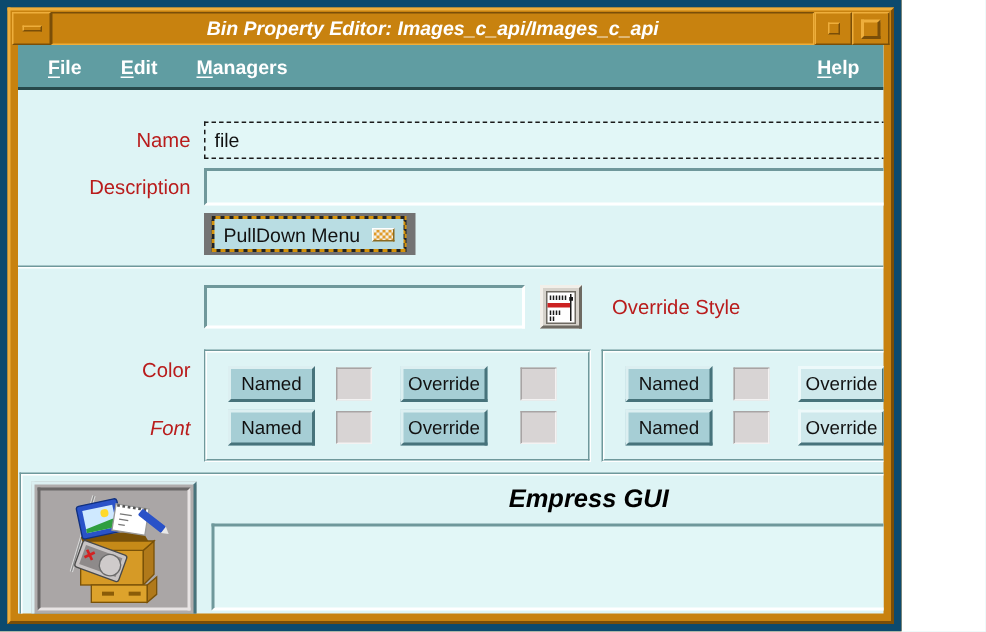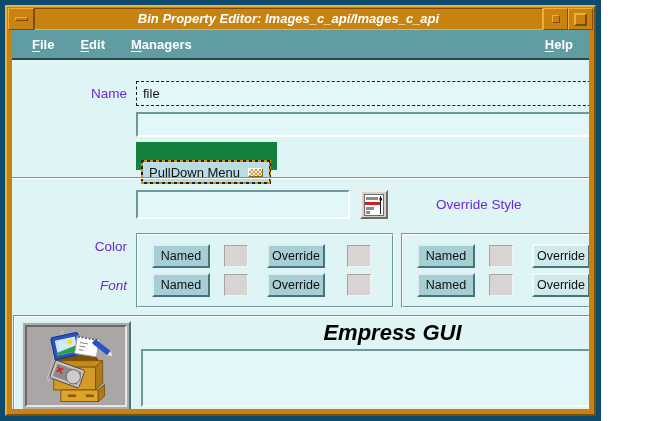--- a/index.html
+++ b/index.html
@@ -36,33 +36,33 @@
 
   
   .menubar { position:absolute; left:0; right:0; top:0; height:30px; background:#609da2;
     border-bottom:2px solid #27494b; display:flex; align-items:center; gap:26px;
     padding:0 16px 0 20px; color:#fff; font-size:13px; font-weight:bold; }
   .menu-item { cursor:default; }
   .menu-help { margin-left:auto; }
   u { text-decoration:underline; text-underline-offset:2px; }
 
   
-  .flabel { position:absolute; left:0; width:115px; text-align:right; color:#6d28d9;
+  .flabel { position:absolute; left:0; width:115px; text-align:right; color:#b91c1c;
     font-size:13.5px; }
 
   
   .dashed-field { position:absolute; left:124px; width:490px; height:25px;
     background:#e2f7f7; border:1px dashed #1a1a1a; }
   .sunken { background:#e2f7f7; border:2px solid; border-color:#6f989b #ffffff #ffffff #6f989b; }
   .txt-input { width:100%; height:100%; background:transparent; border:none; outline:none;
     font-family:"Liberation Sans",sans-serif; font-size:13px; color:#111; padding:0 6px; }
 
   
   .type-strip { position:absolute; left:124px; top:112px; width:141px; height:28px;
-    background:#15803d; padding:18px 2px 2px 5px; }
+    background:#737373; padding:2px 2px 2px 5px; }
   .focus-check { display:inline-block;
     background:conic-gradient(#d4920a 25%, #222 0 50%, #d4920a 0 75%, #222 0) 0 0/6px 6px;
     padding:2px; }
   .option-btn { display:flex; align-items:center; gap:8px; height:20px; border:none;
     background:#b9dde3; font-family:"Liberation Sans",sans-serif; font-size:13px;
     color:#111; padding:0 6px; cursor:default; }
   .option-glyph { width:15px; height:9px;
     background:conic-gradient(#e09a2a 25%, #f3efe4 0 50%, #e09a2a 0 75%, #f3efe4 0) 0 0/4px 4px;
     border:1px solid; border-color:#fff #8a6a20 #8a6a20 #fff; }
 
@@ -92,21 +92,21 @@
   .gap1 { margin-left:14px; } .gap2 { margin-left:19px; } .gap3 { margin-left:22px; }
 
   
   .bottom-frame { left:1px; top:285px; width:641px; height:101px; }
   .logo-panel { position:absolute; left:6px; top:4px; width:110px; height:90px;
     background:#b0acac; border:2px solid; border-color:#dceff1 #47737b #47737b #dceff1; }
   .logo-inner { position:absolute; inset:2px; border:2px solid;
     border-color:#6b6868 #e8e4e4 #e8e4e4 #6b6868;
     display:flex; align-items:center; justify-content:center; background:#aaa6a6; }
   .brand { position:absolute; left:126px; right:8px; top:3px; height:26px; line-height:26px;
-    text-align:center; font-size:22px; font-weight:bold; font-style:italic; color:#000; }
+    text-align:center; font-size:17px; font-weight:bold; font-style:italic; color:#000; }
   .footer-text { position:absolute; left:126px; top:32px; width:483px; height:58px; }
 
   
   .vscroll { position:absolute; left:614px; top:32px; width:18px; height:58px;
     background:#b9dbdf; border:1px solid; border-color:#6f989b #fff #fff #6f989b; }
   .sb-btn { position:absolute; left:1px; width:14px; height:14px; background:#cfe8ea;
     border:1px solid; border-color:#eefafa #47737b #47737b #eefafa;
     display:flex; align-items:center; justify-content:center; }
   .sb-up { top:1px; } .sb-down { bottom:1px; }
   .sb-thumb { position:absolute; left:1px; top:16px; width:14px; height:24px; background:#cfe8ea;
@@ -137,20 +137,21 @@
       <span class="menu-item"><u>E</u>dit</span>
       <span class="menu-item"><u>M</u>anagers</span>
       <span class="menu-item menu-help"><u>H</u>elp</span>
     </div>
 
     <div class="flabel" style="top:51px; line-height:25px;">Name</div>
     <div class="dashed-field" style="top:51px;">
       <input class="txt-input" value="file" style="">
     </div>
 
+    <div class="flabel" style="top:82px; line-height:25px;">Description</div>
     <div class="sunken" style="position:absolute; left:124px; top:82px; width:490px; height:25px;">
       <input class="txt-input" value="" style="">
     </div>
 
     <div class="type-strip">
       <span class="focus-check">
         <button class="option-btn">
           <span>PullDown Menu</span>
           <span class="option-glyph"></span>
         </button>
@@ -178,21 +179,21 @@
           <line x1="7" y1="13" x2="7" y2="16"></line>
             <line x1="9" y1="13" x2="9" y2="16"></line>
           <line x1="3" y1="17" x2="3" y2="20"></line>
             <line x1="5" y1="17" x2="5" y2="20"></line>
         </g>
         <rect x="1" y="8" width="15" height="3" fill="#cc2222"></rect>
         <line x1="16.5" y1="2" x2="16.5" y2="20" stroke="#1a1a1a"></line>
         <rect x="15.5" y="4" width="2.5" height="2.5" fill="#1a1a1a"></rect>
       </svg>
     </button>
-    <div class="flabel" style="left:424px; width:120px; top:163px; line-height:24px; text-align:left;">Override Style</div>
+    <div class="flabel" style="left:396px; width:120px; top:163px; line-height:24px; text-align:left;">Override Style</div>
 
     <div class="flabel" style="top:205px; line-height:24px;">Color</div>
     <div class="flabel" style="top:244px; line-height:24px;font-style:italic;">Font</div>
 
     <div class="frame grp-left">
       <div class="frame-in">
         <div class="grp-row">
           <button class="mbtn">Named</button>
           <div class="swatch gap1"></div>
           <button class="mbtn gap2">Override</button>

